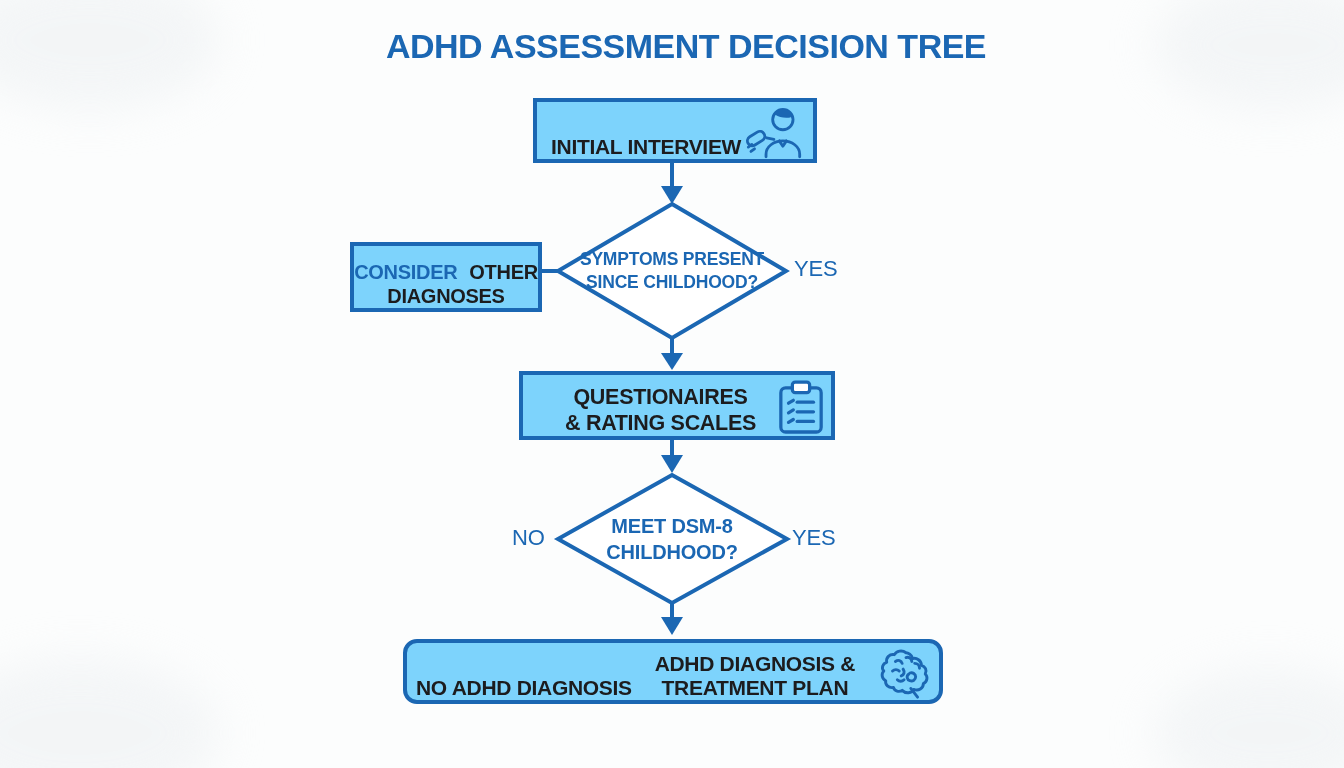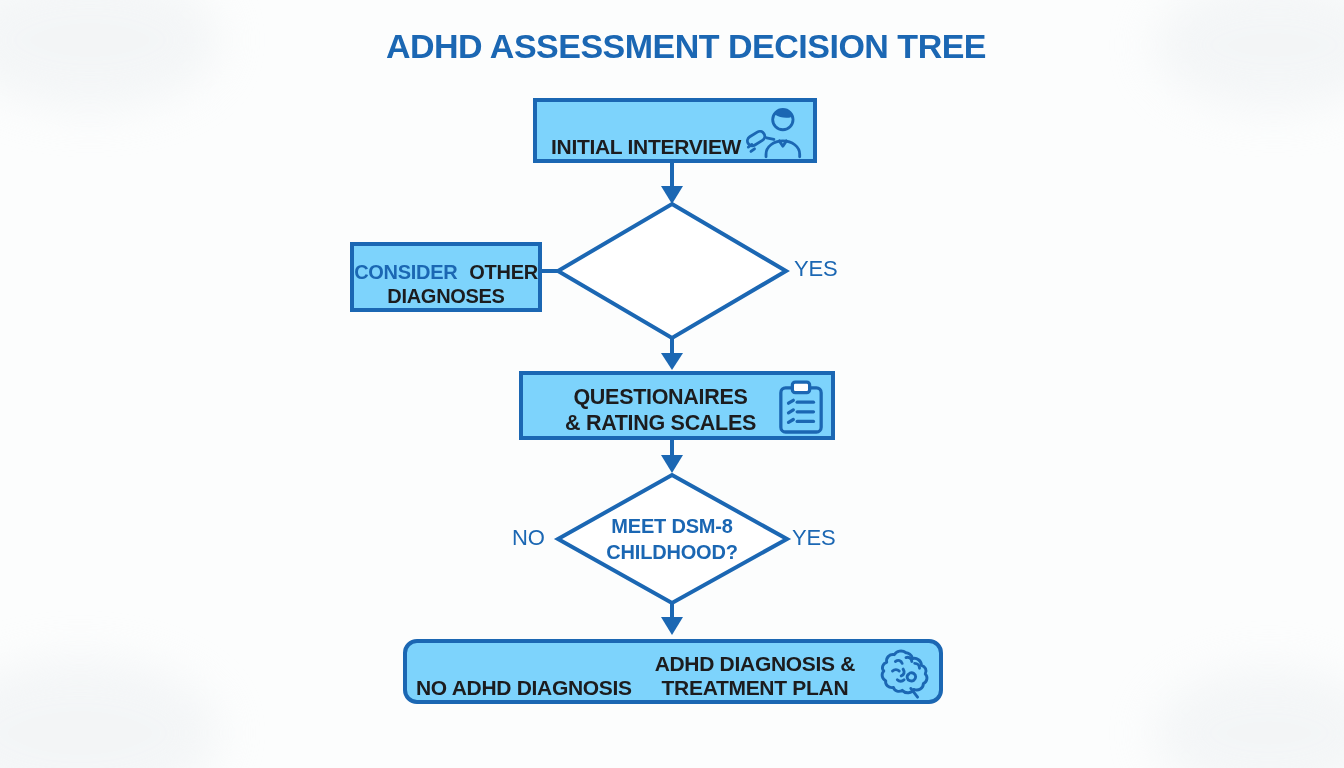--- a/index.html
+++ b/index.html
@@ -126,20 +126,24 @@
           <line x1="25" y1="41" x2="31" y2="47"></line>
         </g>
         <line x1="6" y1="47" x2="10" y2="44"></line>
         <line x1="9" y1="52" x2="13" y2="49"></line>
       </svg>
     </span>
   </div>
 
   <div class="branch-label" id="yes-childhood">YES</div>
 
+  <div class="diamond-label" id="dlabel-childhood">
+    <div>SYMPTOMS PRESENT</div>
+    <div>SINCE CHILDHOOD?</div>
+  </div>
 
   <div class="node" id="box-consider">
     <div class="centered-lines node-label">
       <div>
         <span class="hl-word">CONSIDER</span><span>OTHER</span>
       </div>
       <div>DIAGNOSES</div>
     </div>
   </div>
 

